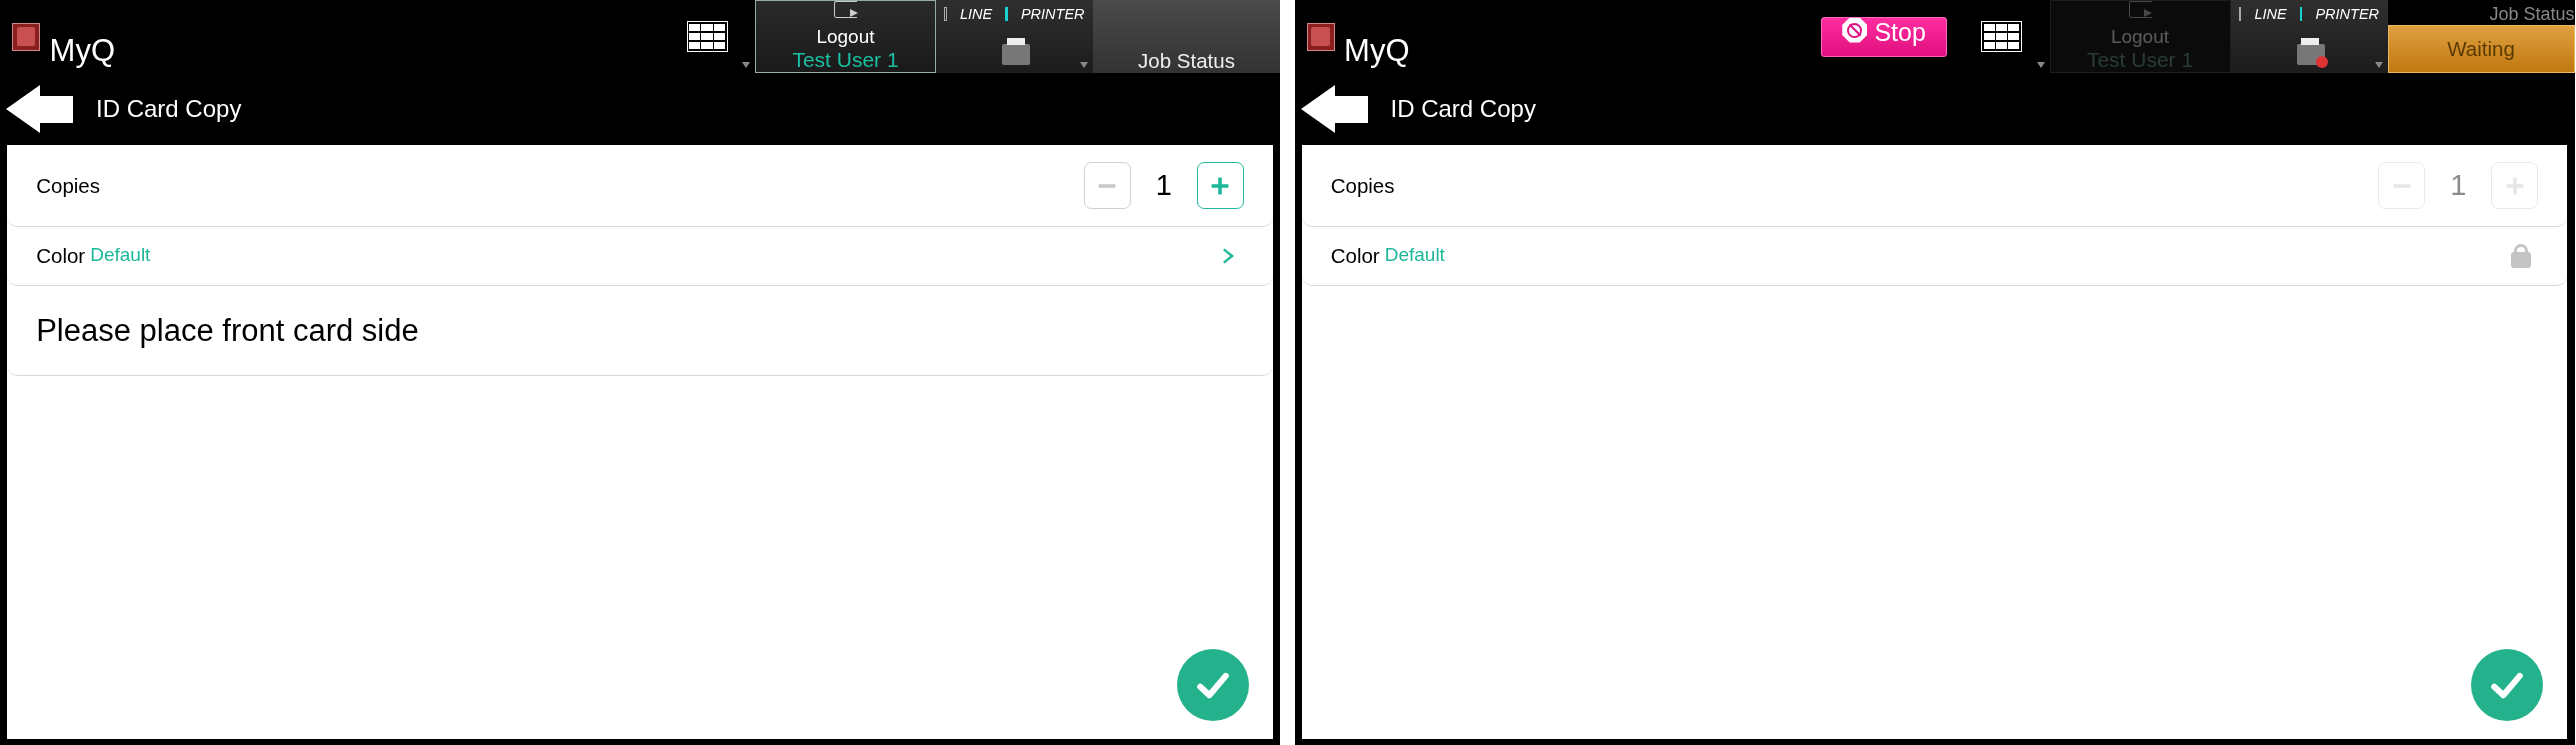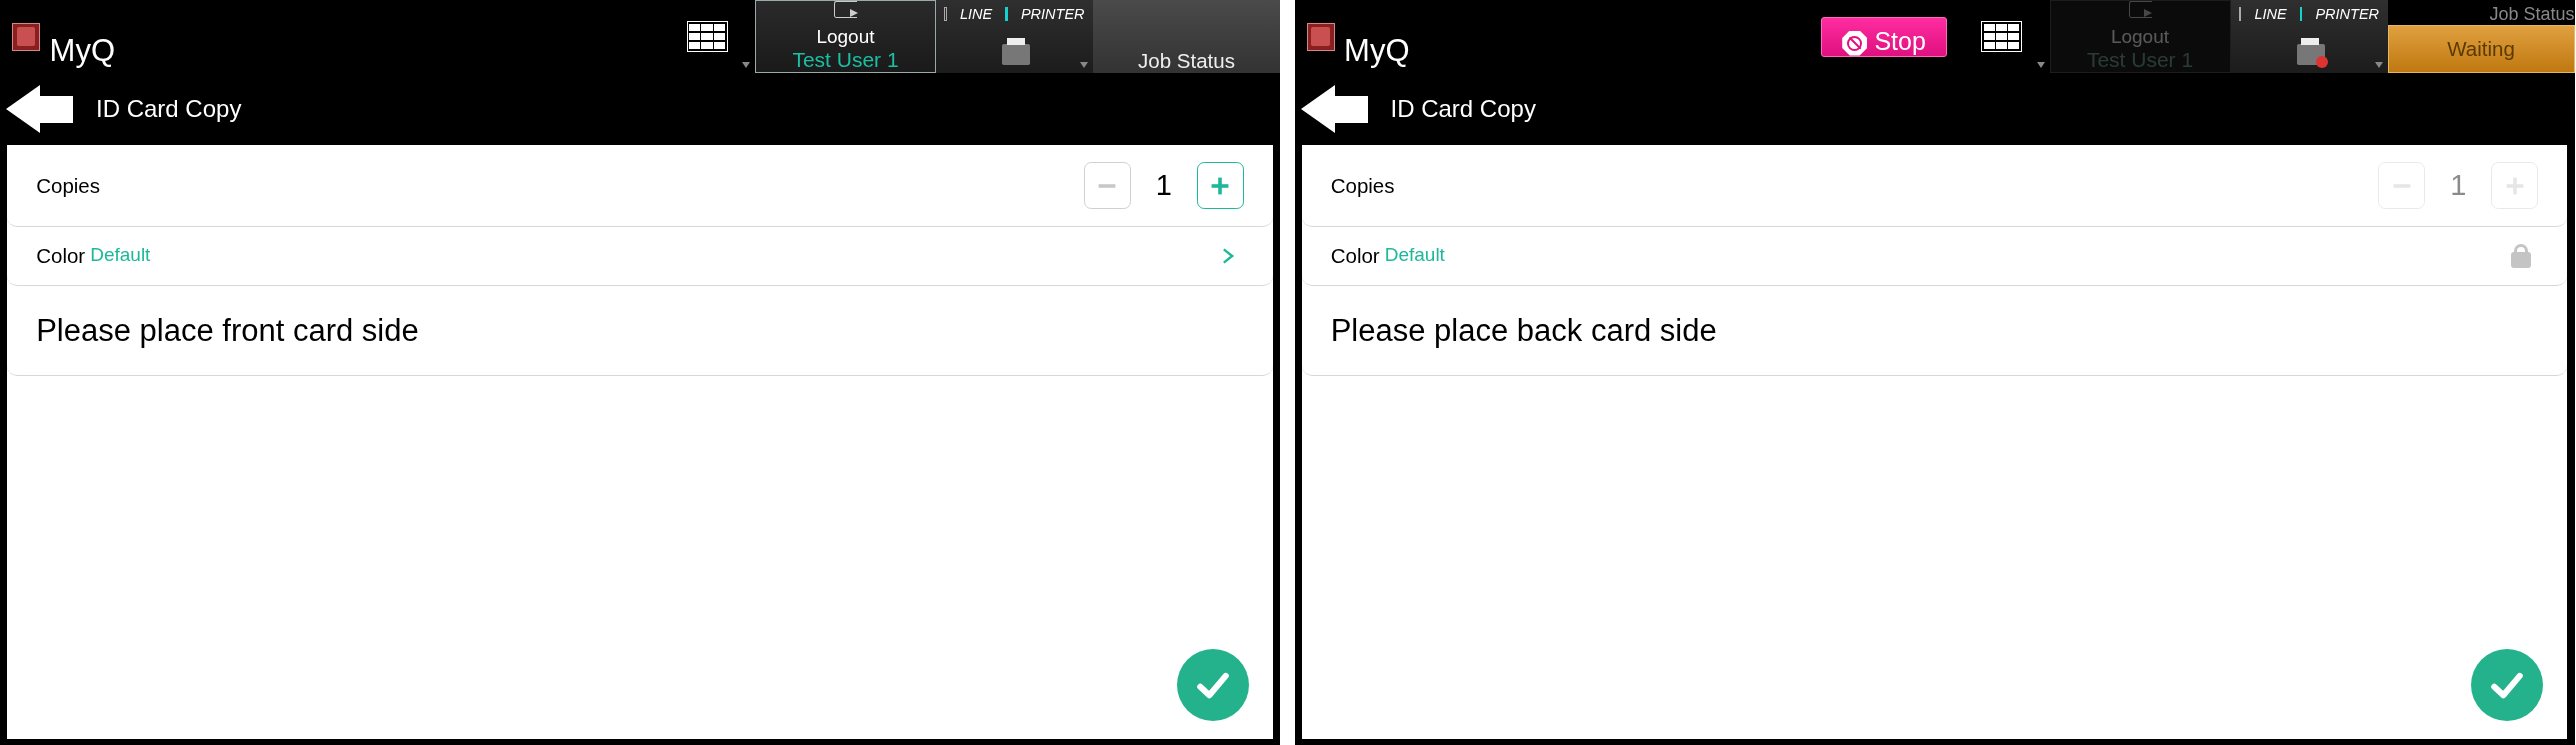--- a/index.html
+++ b/index.html
@@ -127,21 +127,21 @@
     display:flex;align-items:center;justify-content:center;
     color:#5a3a00;font-size:20.5px;border:1.2px solid #e8b860;
   }
   .stop-seg{
     width:139px;display:flex;align-items:center;justify-content:center;
   }
   .stop-btn{
     width:126px;height:40px;border-radius:3px;
     background:linear-gradient(#ff2da0,#e01080);
     border:1.2px solid #ff6ac0;
-    display:flex;align-items:flex-end;justify-content:center;gap:7.2px;
+    display:flex;align-items:flex-start;justify-content:center;gap:7.2px;
     color:#fff;font-size:25px;
   }
   .stop-hex{
     width:25px;height:25px;background:#fff;
     clip-path: polygon(30% 0,70% 0,100% 30%,100% 70%,70% 100%,30% 100%,0 70%,0 30%);
     display:flex;align-items:center;justify-content:center;
   }
   .stop-hex::after{
     content:"";width:11px;height:11px;border:2.4px solid #e01080;border-radius:50%;
     position:relative;
@@ -381,23 +381,20 @@
       </div>
     </div>
     <div class="row color">
       <div class="row-label">Color</div>
       <div class="color-val">Default</div>
       <div class="lock">
         <div class="lock-sh"></div>
           <div class="lock-body"></div>
       </div>
     </div>
-    <div class="row msg">
-      <div class="msg-text">Please place back card side</div>
-    </div>
     <div class="fab">
       <svg viewBox="0 0 66 66">
         <polyline points="12,36 27,50 54,18" fill="none" stroke="#fff" stroke-width="10" stroke-linecap="round" stroke-linejoin="round"></polyline>
       </svg>
     </div>
   </div>
 </div>
 
 
 </body></html>

